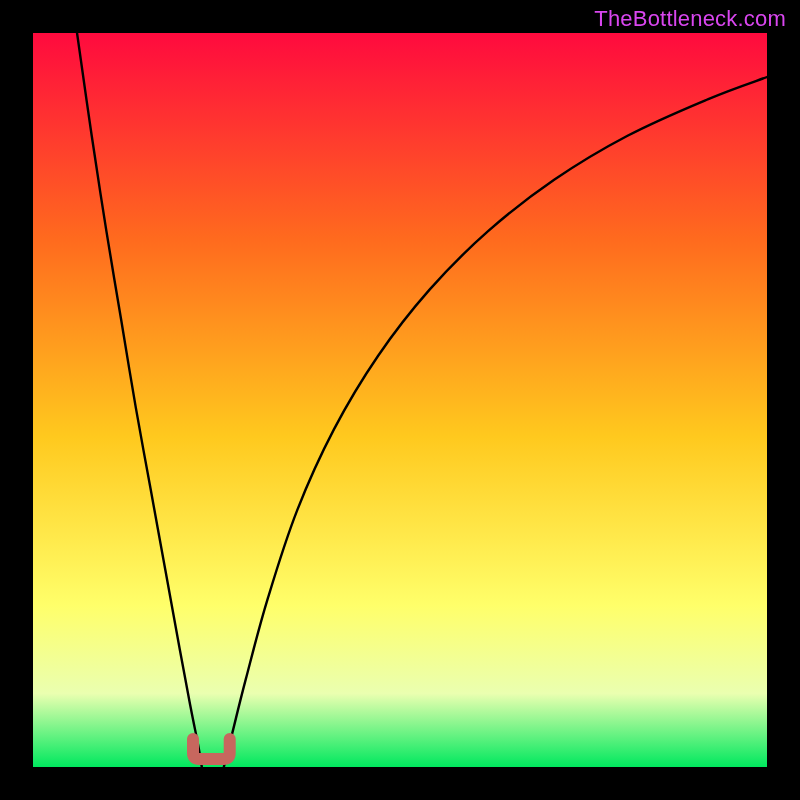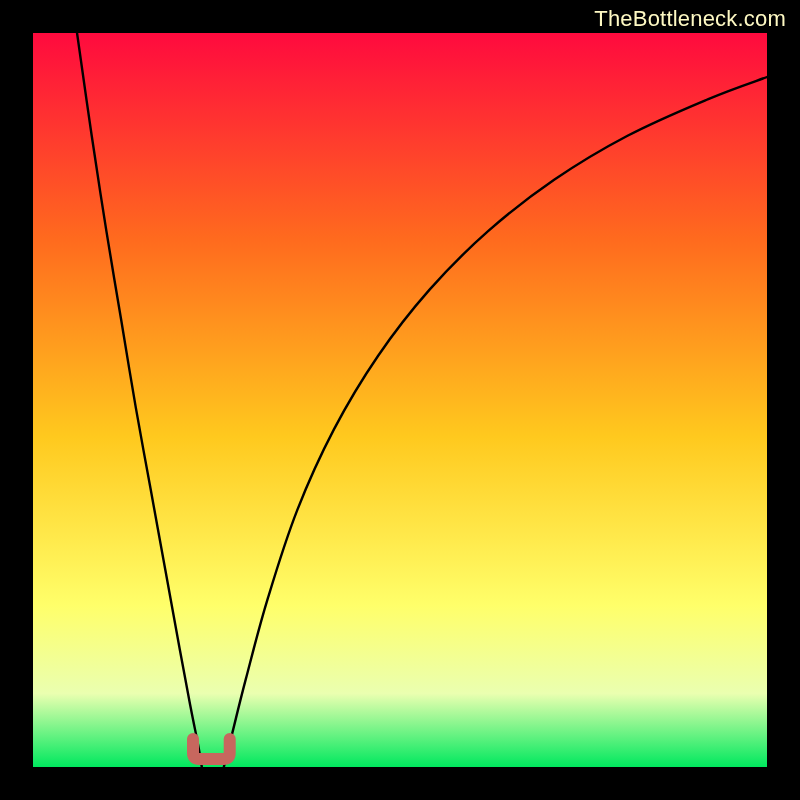--- a/index.html
+++ b/index.html
@@ -32,21 +32,21 @@
     inset: 0;
   }
   .curve-layer {
     position: absolute;
     inset: 0;
   }
   .watermark {
     position: absolute;
     top: 6px;
     right: 14px;
-    color: #fef9c3;
+    color: #d946ef;
     font-size: 22px;
     font-weight: 500;
     letter-spacing: 0.2px;
     user-select: none;
   }
 </style>
 </head>
 <body>
 
 <div class="frame">

